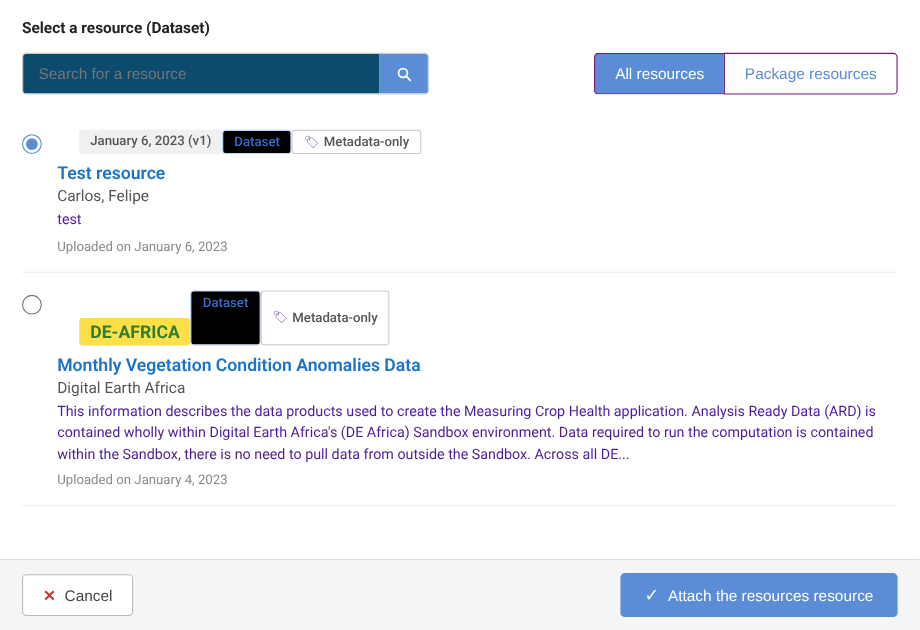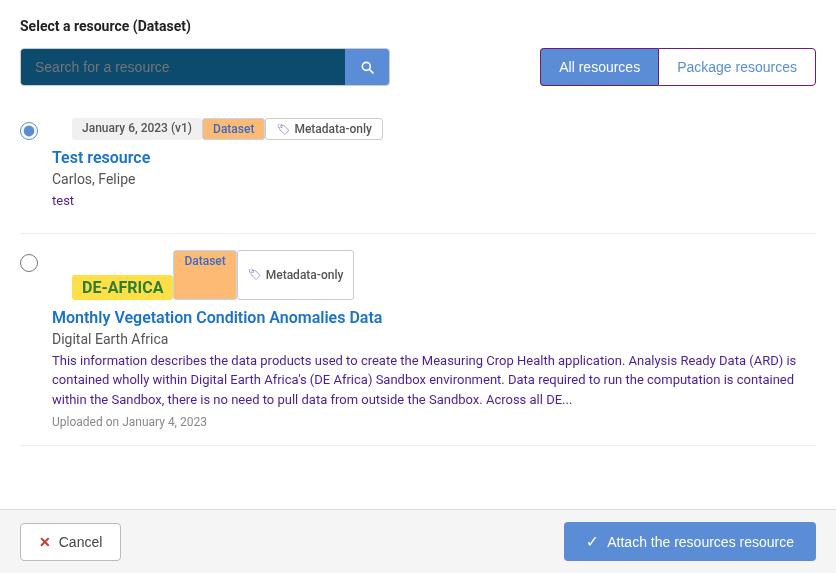--- a/index.html
+++ b/index.html
@@ -132,21 +132,21 @@
       font-size: 12px;
       font-weight: 500;
     }
 
     .tag-date {
       background: #f0f0f0;
       color: #555;
     }
 
     .tag-dataset {
-      background: #fdba74;
+      background: #000000;
       color: #3a6bc7;
       border: 1px solid #c0d4f5;
     }
 
     .tag-metadata {
       background: #fff;
       border: 1px solid #ccc;
       color: #555;
       display: flex;
       align-items: center;
@@ -273,20 +273,21 @@
         <span class="tag tag-date">January 6, 2023 (v1)</span>
         <span class="tag tag-dataset">Dataset</span>
         <span class="tag tag-metadata">
           <span class="tag-icon">🏷</span>
           <span>Metadata-only</span>
         </span>
       </div>
       <div class="resource-title">Test resource</div>
       <div class="resource-author">Carlos, Felipe</div>
       <div class="resource-desc">test</div>
+      <div class="resource-date">Uploaded on January 6, 2023</div>
     </div>
   </div>
 
   <div class="resource-item">
     <div class="radio-wrapper">
       <input type="radio" class="radio-btn" name="resource-select" style="">
     </div>
     <div class="resource-content">
       <div class="resource-tags">
         <span class="tag tag-de-africa">DE-AFRICA</span>

